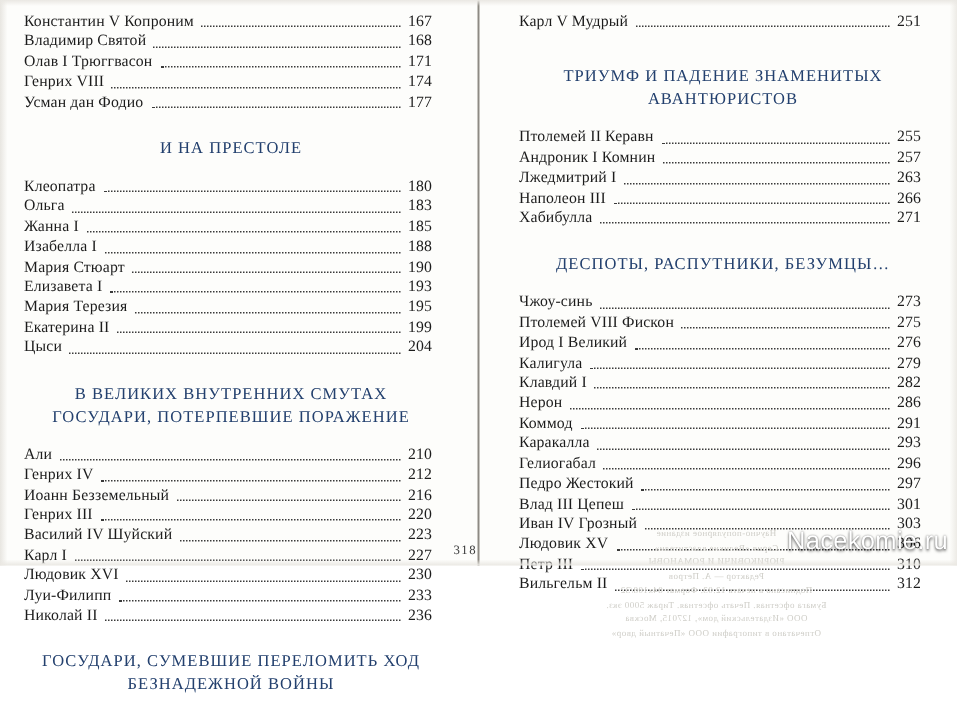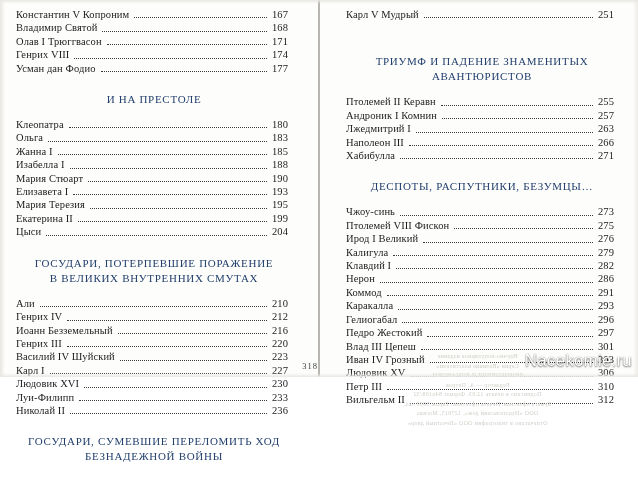--- a/index.html
+++ b/index.html
@@ -78,21 +78,21 @@
     font-size: 11px;
     letter-spacing: 0.7px;
     line-height: 15px;
     margin: 17px 0 11px 0;
     color: #23406e;
   }
   .section-head .hl {
     display: block;
   }
   .section-head.tight {
-    margin-top: 33px;
+    margin-top: 23px;
   }
   .folio {
     position: absolute;
     bottom: 6px;
     left: 0;
     width: 100%;
     text-align: right;
     font-size: 8.5px;
     letter-spacing: 1px;
     color: #3b3b3b;
@@ -225,22 +225,22 @@
           <span class="pg">199</span>
         </div>
         <div class="entry">
           <span class="nm">Цыси</span>
           <span class="dots"></span>
           <span class="pg">204</span>
         </div>
       </div>
 
       <div class="section-head">
+        <span class="hl">В ВЕЛИКИХ ВНУТРЕННИХ СМУТАХ</span>
         <span class="hl">ГОСУДАРИ, ПОТЕРПЕВШИЕ ПОРАЖЕНИЕ</span>
-        <span class="hl">В ВЕЛИКИХ ВНУТРЕННИХ СМУТАХ</span>
       </div>
       <div class="entries">
         <div class="entry">
           <span class="nm">Али</span>
           <span class="dots"></span>
           <span class="pg">210</span>
         </div>
         <div class="entry">
           <span class="nm">Генрих IV</span>
           <span class="dots"></span>

